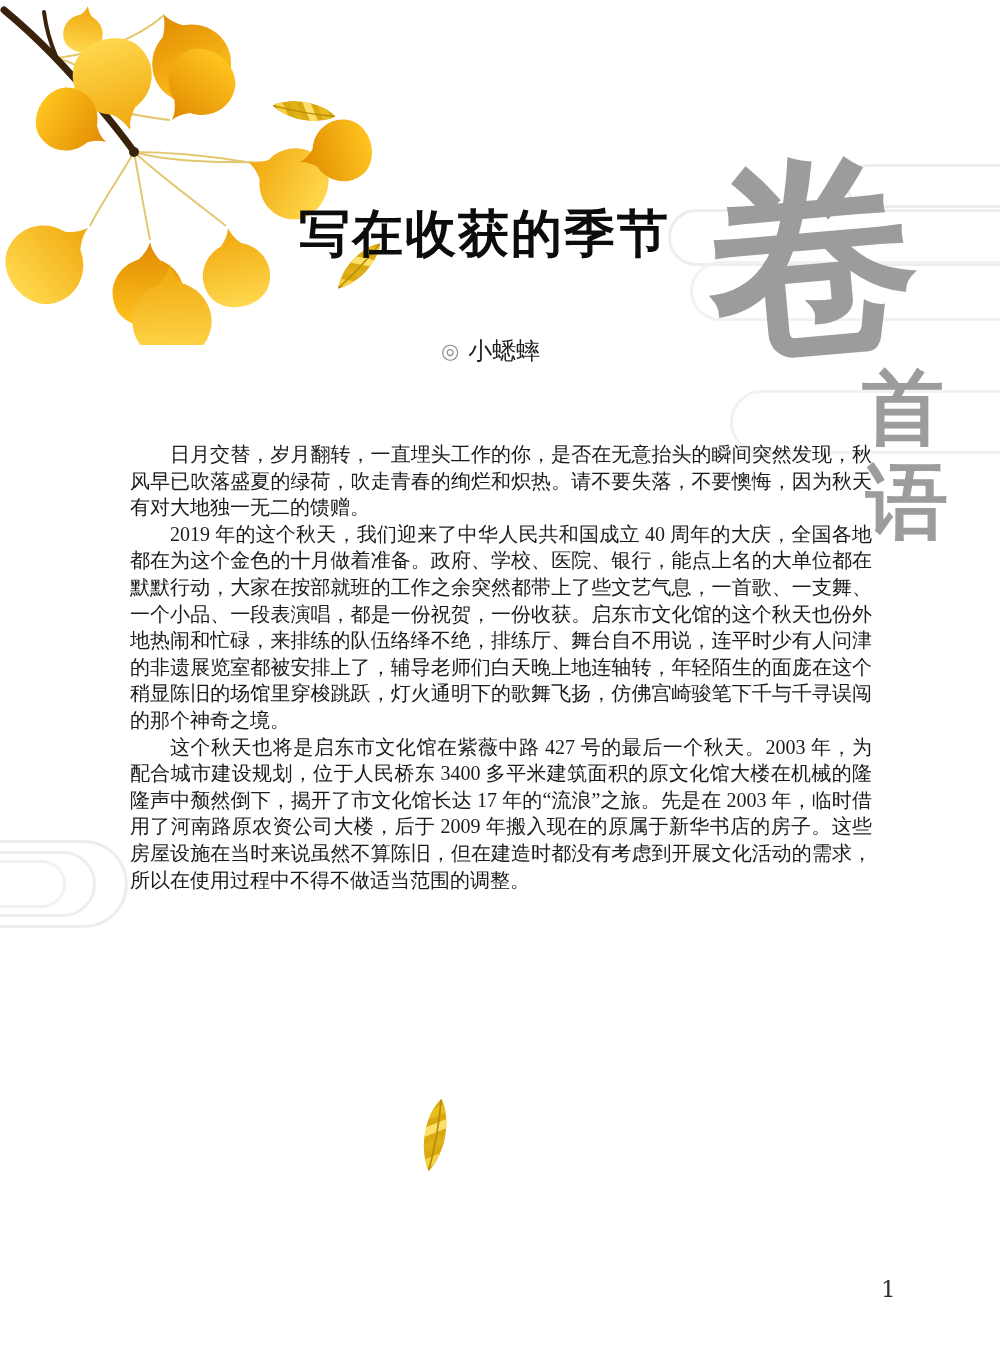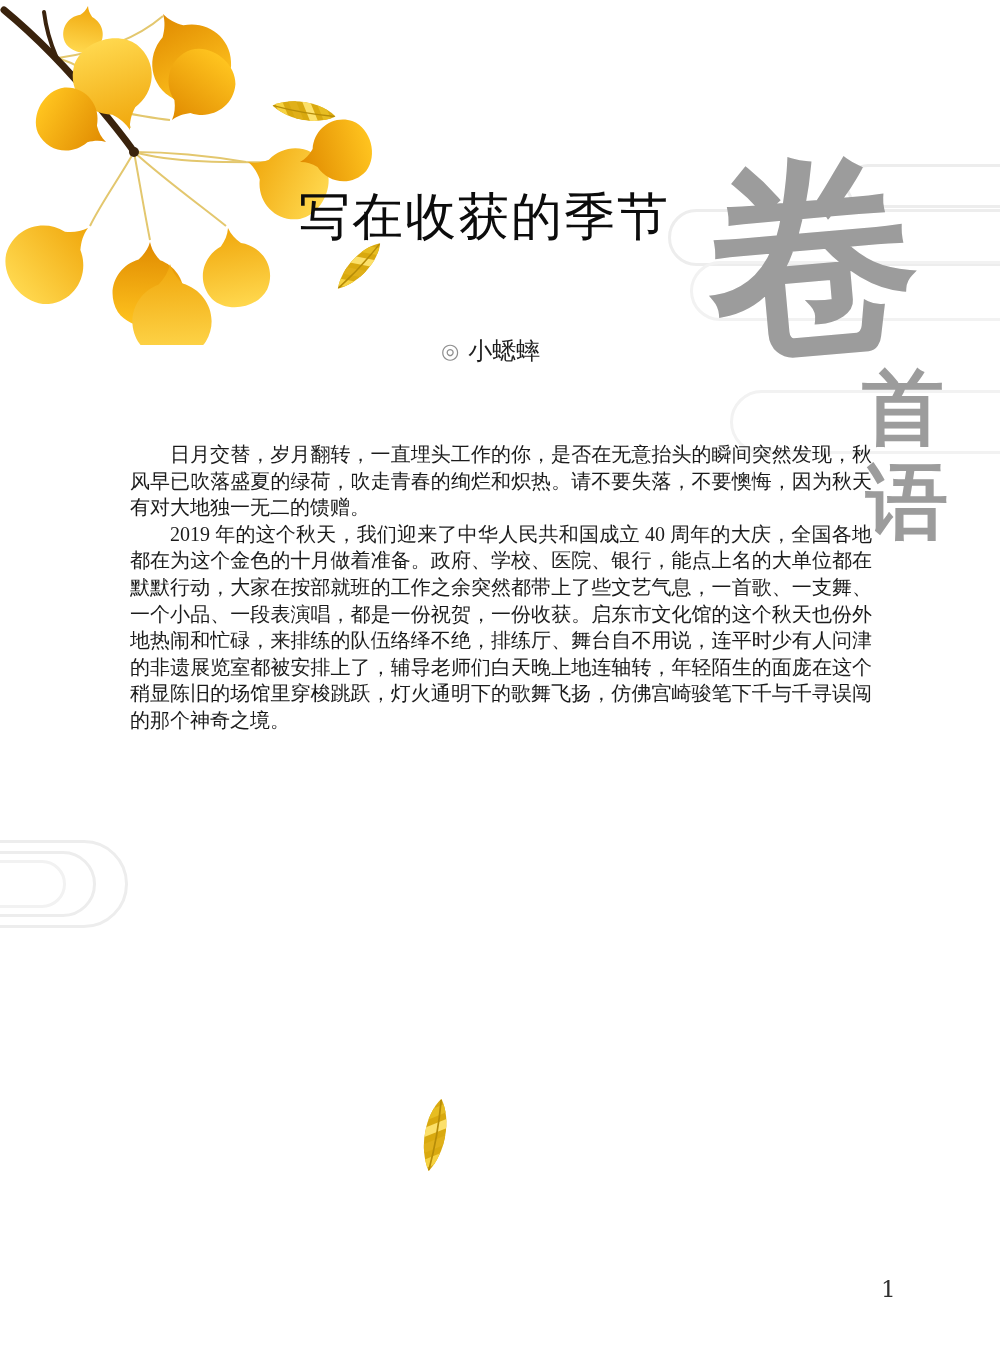--- a/index.html
+++ b/index.html
@@ -22,23 +22,23 @@
     font-weight:bold; line-height:1;
   }
   .calli-juan { left:706px; top:150px; font-size:212px; transform:rotate(-5deg); }
   .calli-shou { left:862px; top:366px; font-size:82px; }
   .calli-yu   { left:866px; top:460px; font-size:82px; }
   
   .art { position:absolute; z-index:1; }
   .sleaf { position:absolute; z-index:2; }
   
   .title {
-    position:absolute; left:299px; top:183px; z-index:3;
+    position:absolute; left:299px; top:200px; z-index:3;
     font-family:"DejaVu Sans","Liberation Sans",sans-serif;
-    font-weight:400; font-size:51px; letter-spacing:2px; color:#0c0c0c;
+    font-weight:700; font-size:51px; letter-spacing:2px; color:#0c0c0c;
     white-space:nowrap;
   }
   
   .byline {
     position:absolute; left:441px; top:315px; z-index:3;
     font-size:24px; color:#1e1e1e; white-space:nowrap;
     font-family:"Liberation Serif","DejaVu Serif",serif;
     margin-top:20px;
   }
   .byline .marker {
@@ -181,17 +181,18 @@
     </g>
   </svg>
 
   <h1 class="title">写在收获的季节</h1>
 
   <div class="byline"><span class="marker">◎</span><span>小蟋蟀</span></div>
 
   <div class="article">
     <p>日月交替，岁月翻转，一直埋头工作的你，是否在无意抬头的瞬间突然发现，秋风早已吹落盛夏的绿荷，吹走青春的绚烂和炽热。请不要失落，不要懊悔，因为秋天有对大地独一无二的馈赠。</p>
     <p>2019 年的这个秋天，我们迎来了中华人民共和国成立 40 周年的大庆，全国各地都在为这个金色的十月做着准备。政府、学校、医院、银行，能点上名的大单位都在默默行动，大家在按部就班的工作之余突然都带上了些文艺气息，一首歌、一支舞、一个小品、一段表演唱，都是一份祝贺，一份收获。启东市文化馆的这个秋天也份外地热闹和忙碌，来排练的队伍络绎不绝，排练厅、舞台自不用说，连平时少有人问津的非遗展览室都被安排上了，辅导老师们白天晚上地连轴转，年轻陌生的面庞在这个稍显陈旧的场馆里穿梭跳跃，灯火通明下的歌舞飞扬，仿佛宫崎骏笔下千与千寻误闯的那个神奇之境。</p>
+    <p>这个秋天也将是启东市文化馆在紫薇中路 427 号的最后一个秋天。2003 年，为配合城市建设规划，位于人民桥东 3400 多平米建筑面积的原文化馆大楼在机械的隆隆声中颓然倒下，揭开了市文化馆长达 17 年的“流浪”之旅。先是在 2003 年，临时借用了河南路原农资公司大楼，后于 2009 年搬入现在的原属于新华书店的房子。这些房屋设施在当时来说虽然不算陈旧，但在建造时都没有考虑到开展文化活动的需求，所以在使用过程中不得不做适当范围的调整。</p>
   </div>
 
   <div class="pagenum">1</div>
 
 </div>
 
 </body></html>

